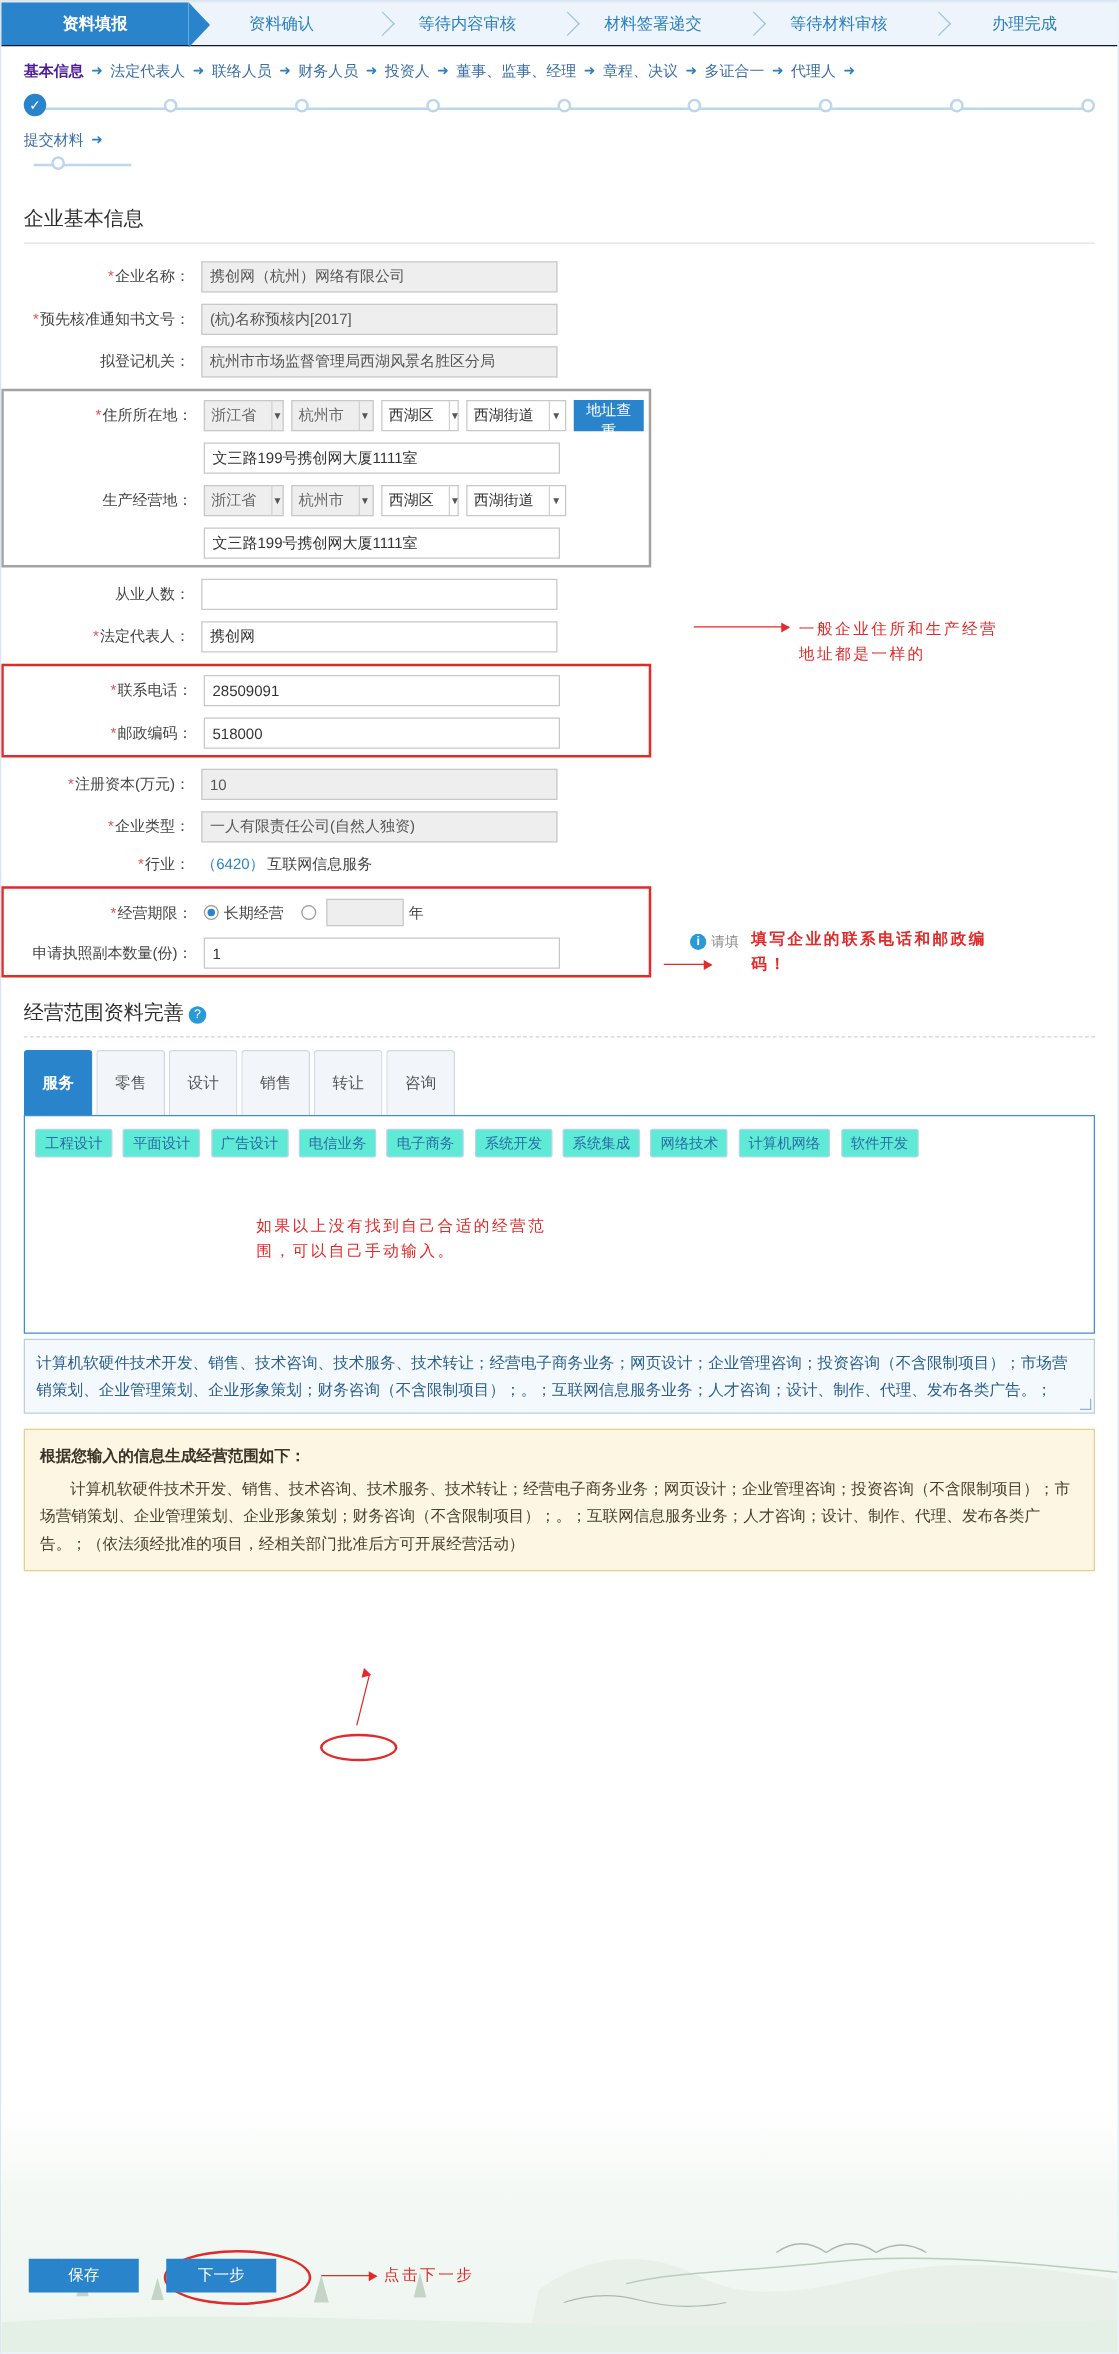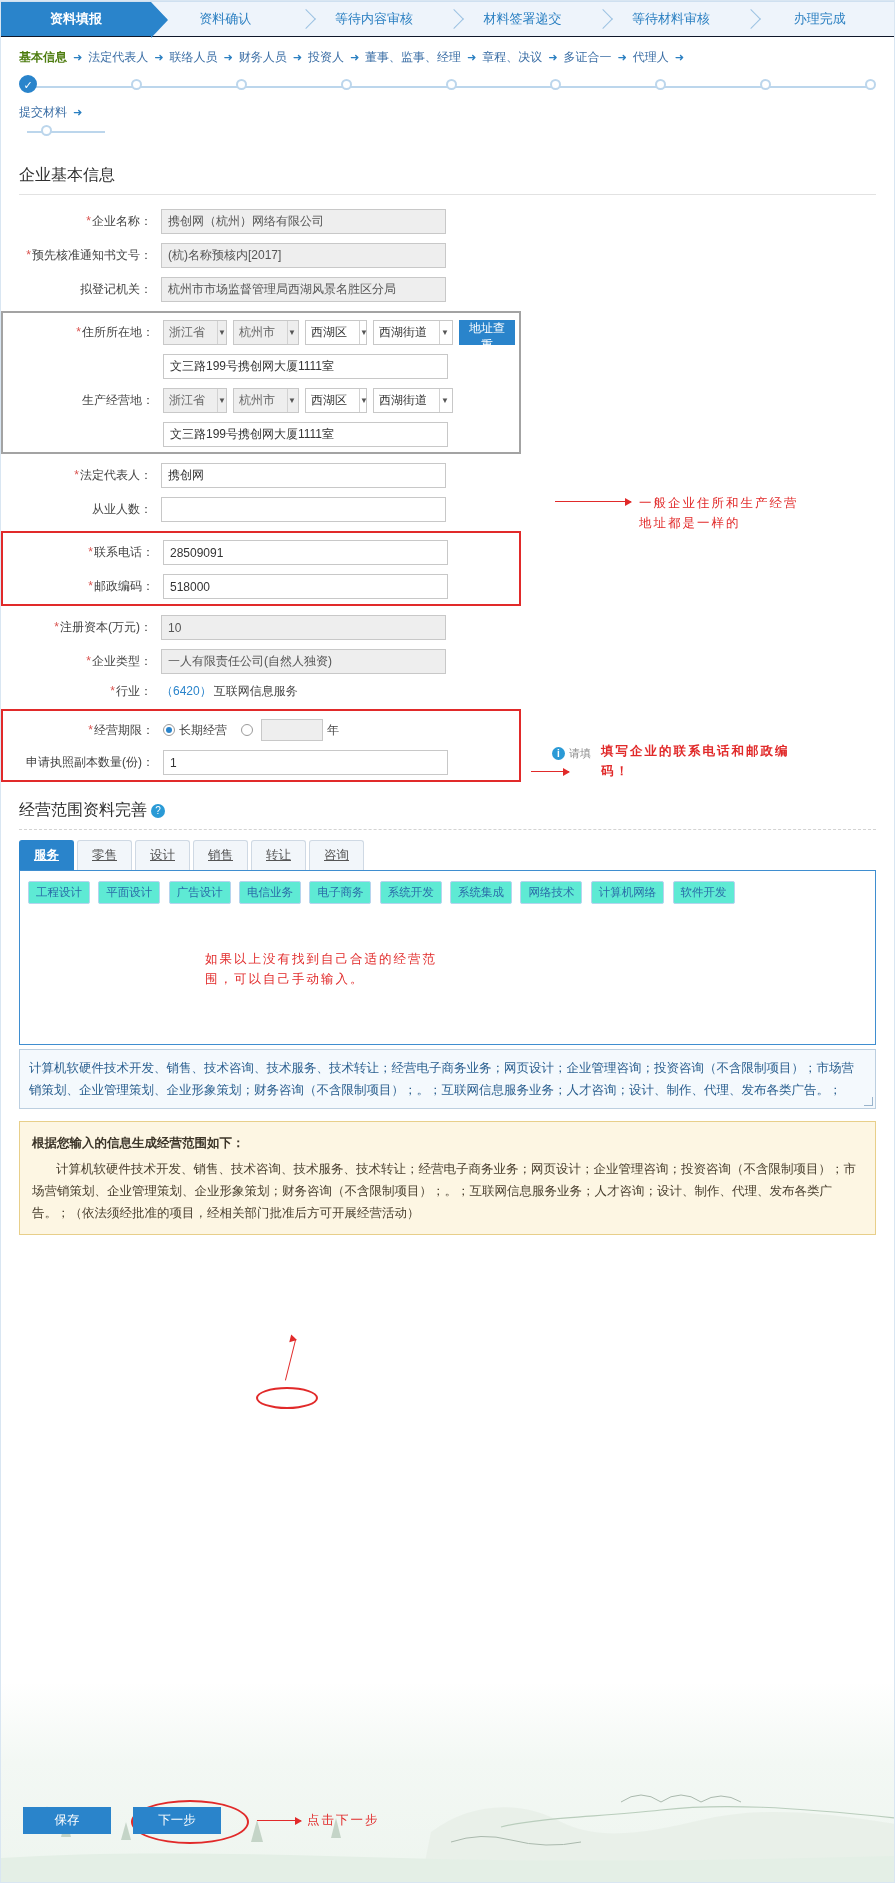--- a/index.html
+++ b/index.html
@@ -220,25 +220,24 @@
   }
   .info-i {
     width: 13px; height: 13px; border-radius: 50%;
     background: #2a9ad6; color: #fff; font-size: 10px;
     text-align:center; line-height:13px; margin-right: 4px; font-weight: bold;
   }
 
   
   .tabs { margin: 10px 18px 0 18px; display: flex; }
   .tab {
-    padding: 6px 14px; font-size: 12.5px; color: #555;
+    padding: 17px 14px; font-size: 12.5px; color: #555;
     border: 1px solid #cfd9e4; border-bottom: none;
     background: #f2f6fa; margin-right: 3px;
     border-radius: 3px 3px 0 0;
-    text-decoration: underline;
   }
   .tab.active { background: #2a84cb; color: #fff; border-color: #2a84cb; font-weight: bold; }
   .scope-panel {
     margin: 0 18px; border: 1px solid #3f8ed0; background: #fff;
     padding: 10px 8px; height: 175px; position: relative;
   }
   .chip {
     display: inline-block; background: #5eead4; border: 1px solid #b6d4ee;
     color: #2a6ca8; font-size: 11.5px; padding: 3px 7px; margin: 0 5px 6px 0;
     border-radius: 2px;
@@ -292,21 +291,21 @@
     <div class="step active">资料填报</div>
     <div class="step">资料确认</div>
     <div class="step">等待内容审核</div>
     <div class="step">材料签署递交</div>
     <div class="step">等待材料审核</div>
     <div class="step">办理完成</div>
   </div>
 
   <div class="substeps">
     <div class="substeps-row">
-      <span class="substep-label" style="color:#4d7c0f;font-weight:bold;">基本信息</span>
+      <span class="substep-label" style="color:#4c1d95;font-weight:bold;">基本信息</span>
       <span class="substep-arrow">➜</span>
       <span class="substep-label">法定代表人</span>
       <span class="substep-arrow">➜</span>
       <span class="substep-label">联络人员</span>
       <span class="substep-arrow">➜</span>
       <span class="substep-label">财务人员</span>
       <span class="substep-arrow">➜</span>
       <span class="substep-label">投资人</span>
       <span class="substep-arrow">➜</span>
       <span class="substep-label">董事、监事、经理</span>
@@ -409,27 +408,27 @@
             <span class="arrow">▼</span>
           </div>
       </div>
       <div class="frow">
         <div class="flabel"></div>
         <input class="finput" value="文三路199号携创网大厦1111室" style="">
       </div>
     </div>
 
     <div class="frow">
+      <div class="flabel">从业人数：</div>
+      <input class="finput" value="" style="">
+    </div>
+
+    <div class="frow">
       <div class="flabel"><span class="req">*</span><span>法定代表人：</span></div>
       <input class="finput" value="携创网" style="">
-    </div>
-
-    <div class="frow">
-      <div class="flabel">从业人数：</div>
-      <input class="finput" value="" style="">
     </div>
 
     <div class="red-box">
       <div class="frow">
         <div class="flabel"><span class="req">*</span><span>联系电话：</span></div>
         <input class="finput" value="28509091" style="">
       </div>
       <div class="frow">
         <div class="flabel"><span class="req">*</span><span>邮政编码：</span></div>
         <input class="finput" value="518000" style="">

